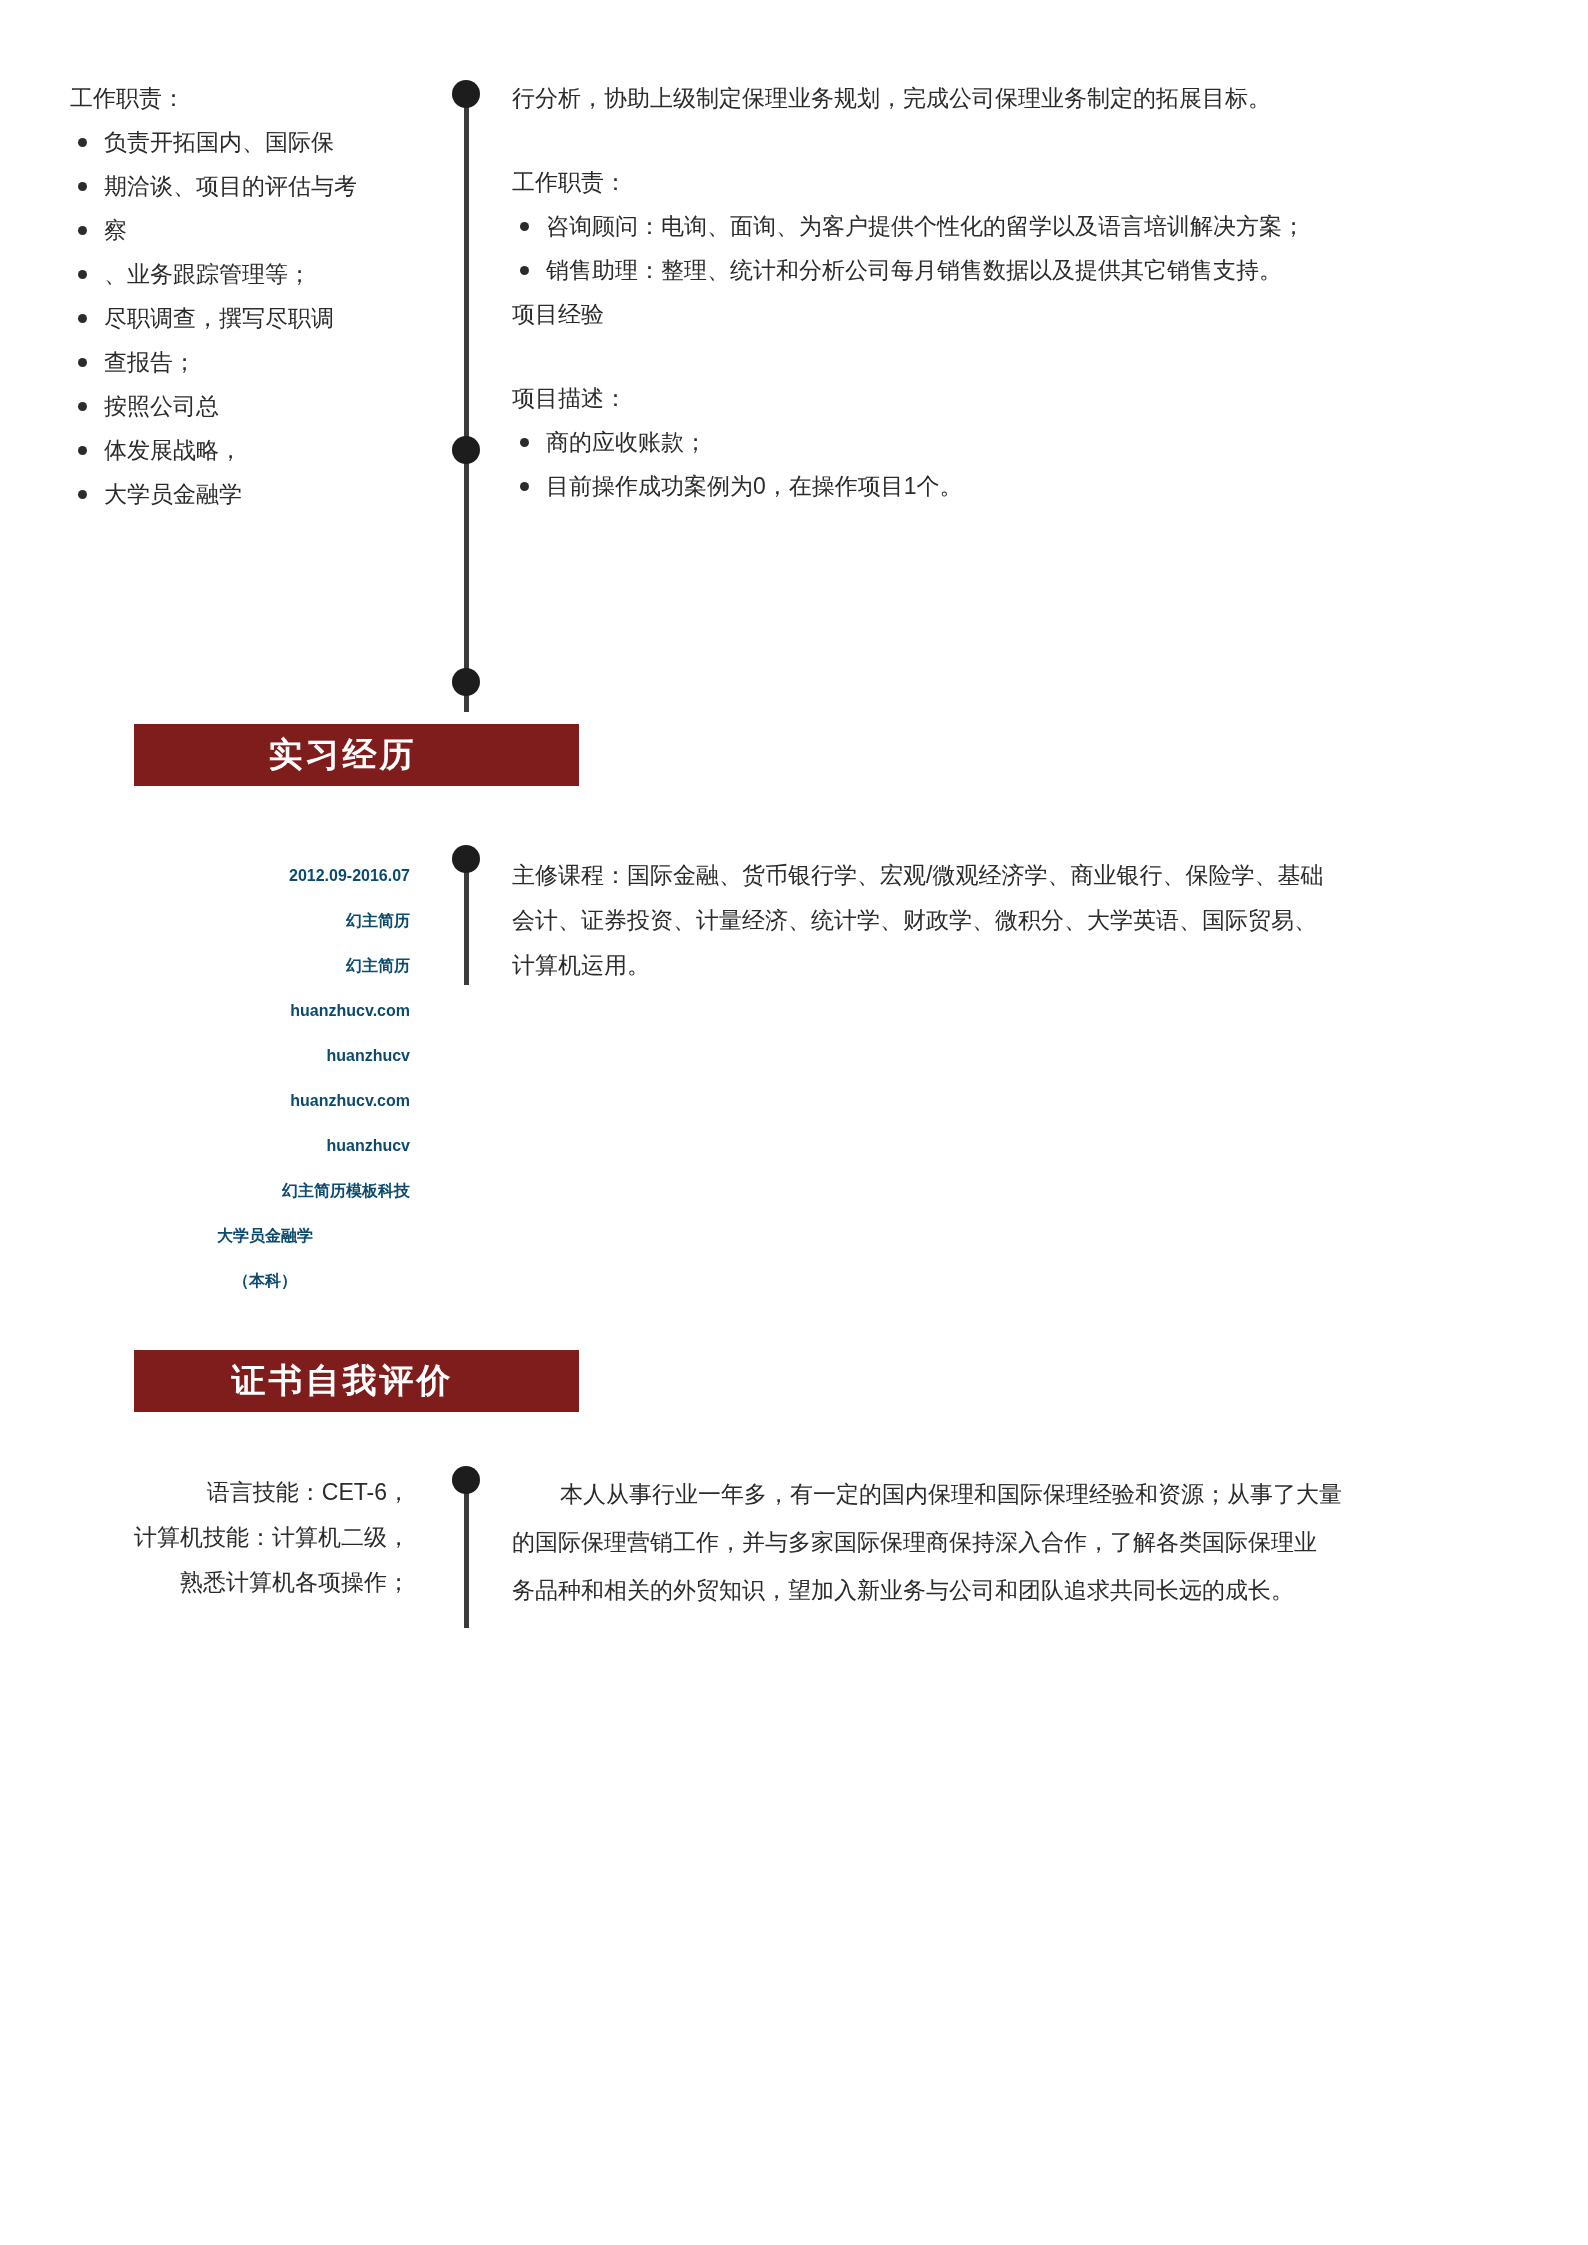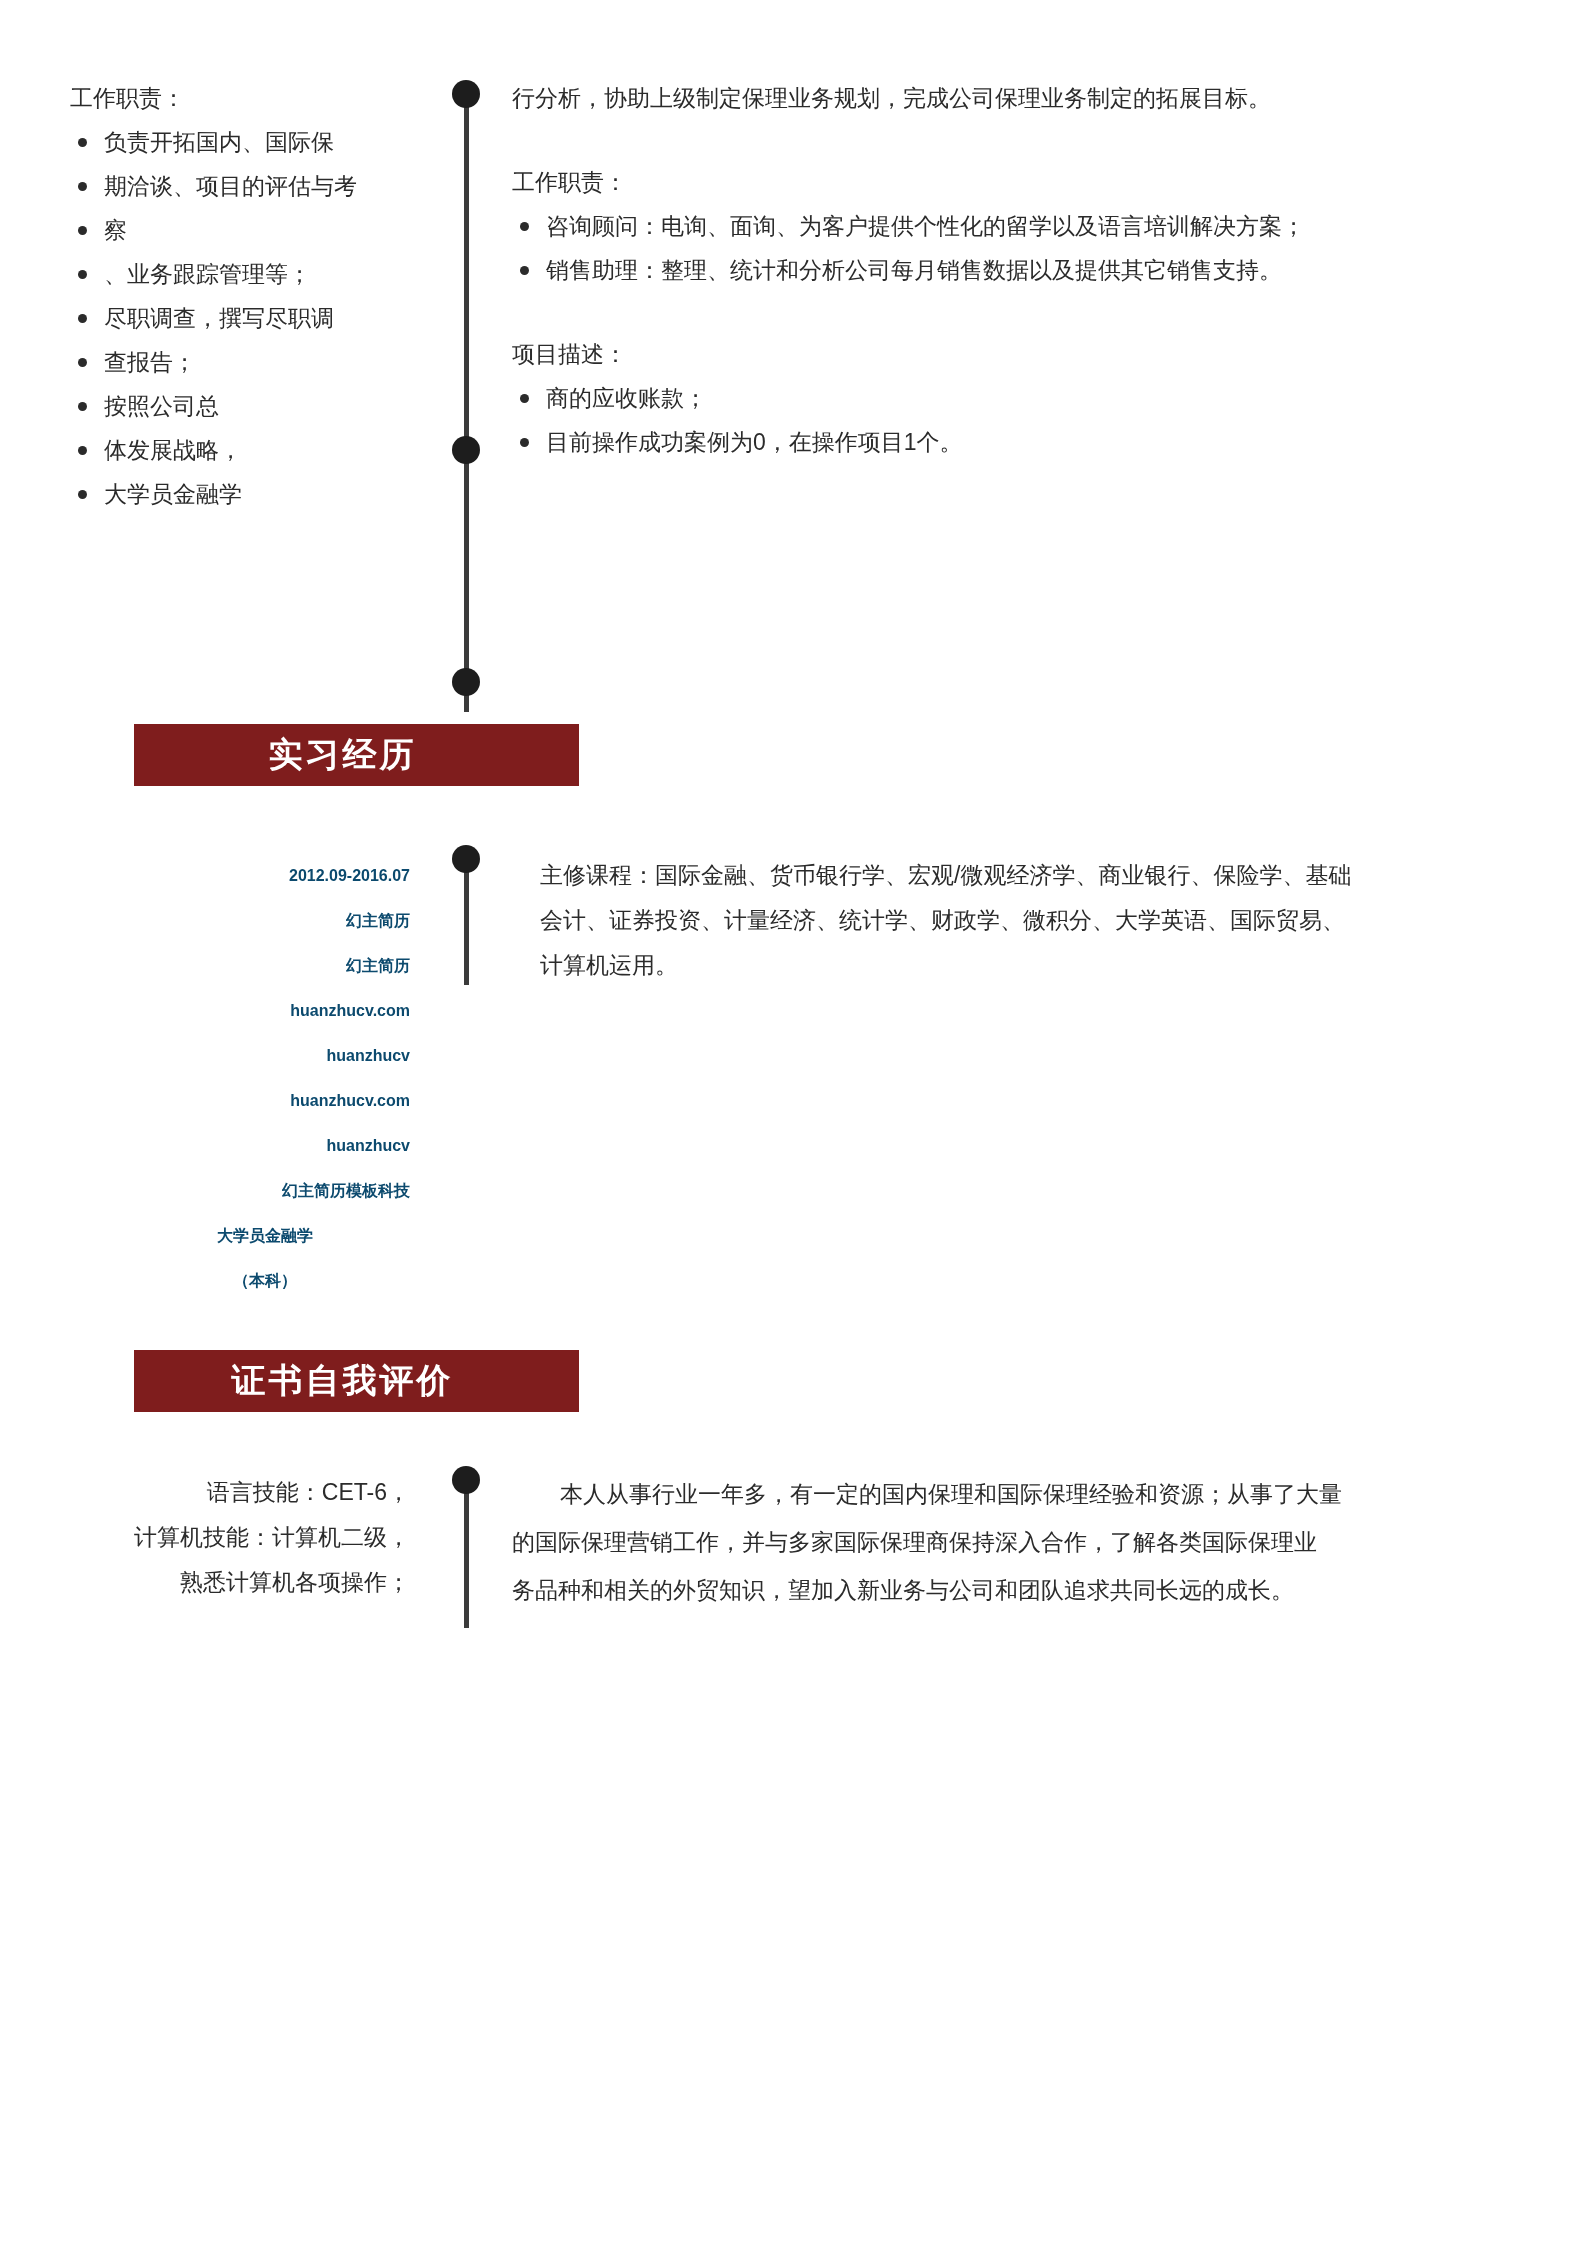--- a/index.html
+++ b/index.html
@@ -130,21 +130,21 @@
     width: 340px;
     top: 1470px;
     text-align: right;
     font-size: 23px;
     line-height: 45px;
     color: #2b2b2b;
   }
 
   .course-block {
     position: absolute;
-    left: 540px;
+    left: 512px;
     top: 853px;
     width: 930px;
     font-size: 23px;
     line-height: 45px;
     color: #2b2b2b;
   }
 
   .summary-block {
     position: absolute;
     left: 512px;
@@ -216,20 +216,21 @@
 
     <ul class="bullets">
       <li>
         <div>咨询顾问：电询、面询、为客户提供个性化的留学以及语言培训解决方案；</div>
       </li>
       <li>
         <div>销售助理：整理、统计和分析公司每月销售数据以及提供其它销售支持。</div>
       </li>
     </ul>
 
+    <div class="para">项目经验</div>
 
     <div class="gap-md"></div>
 
     <div class="para">项目描述：</div>
 
     <ul class="bullets">
       <li class="cont">
         <div>商的应收账款；</div>
       </li>
       <li>

